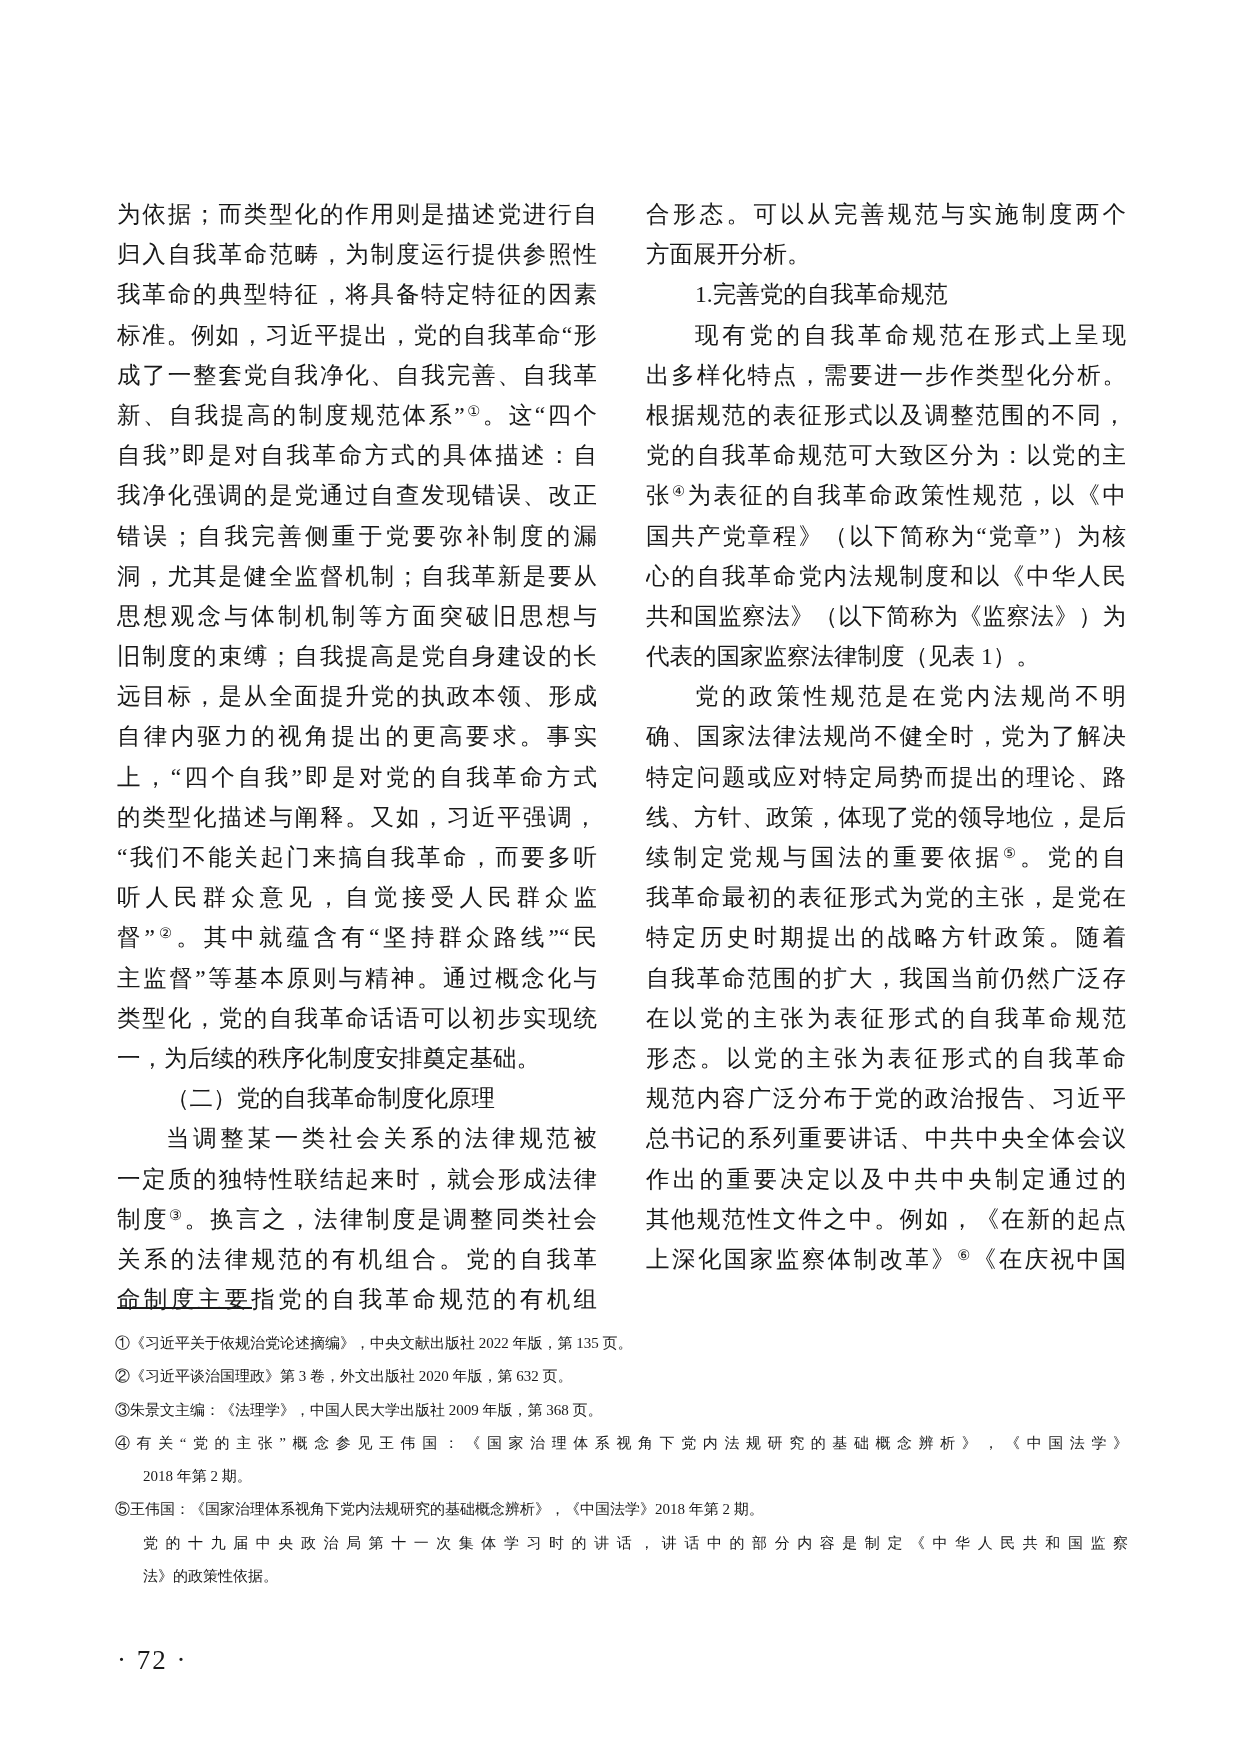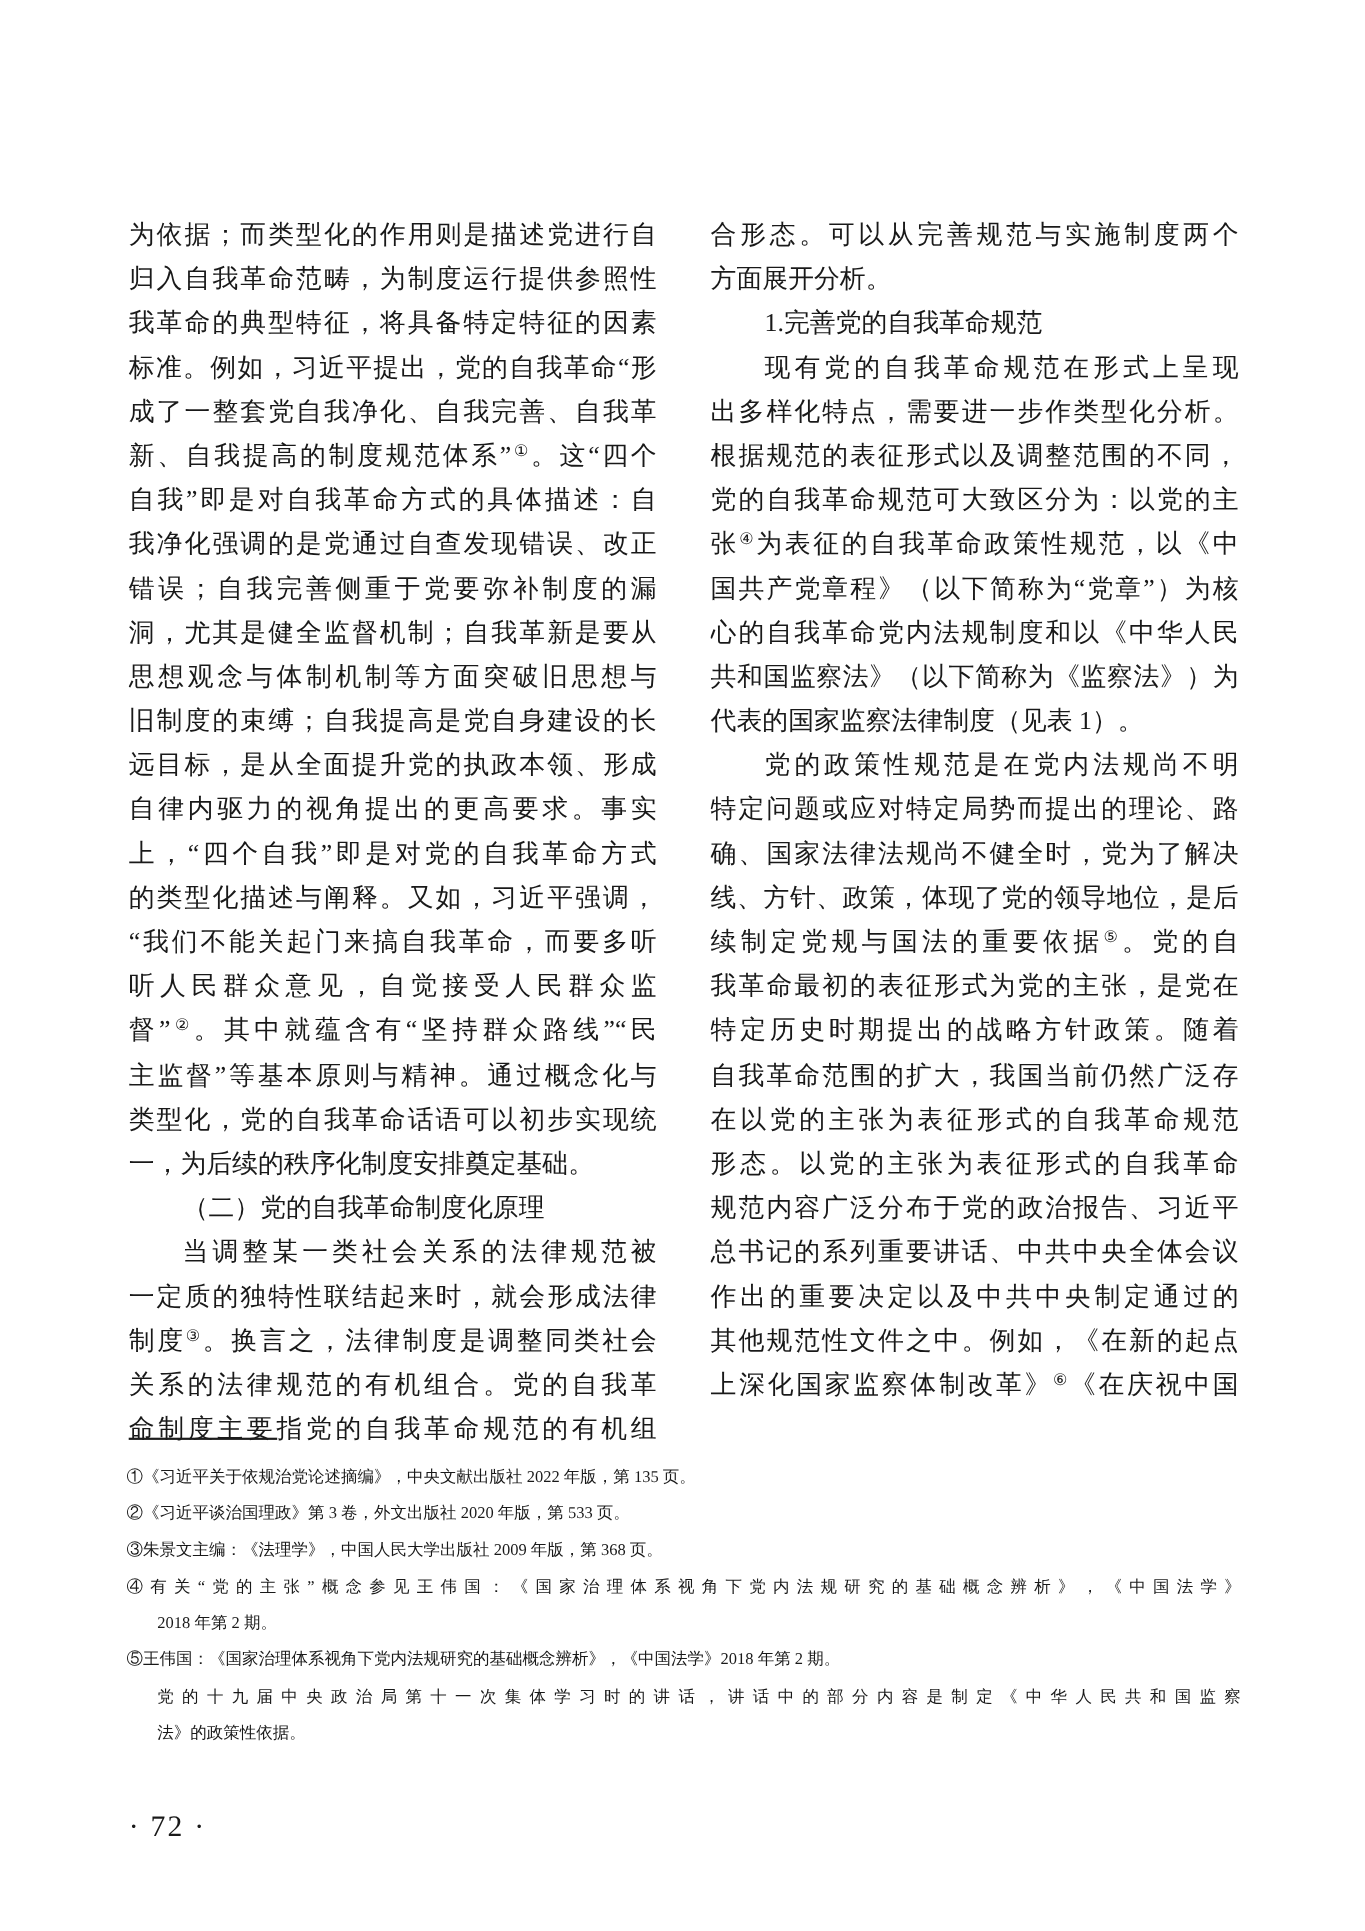--- a/index.html
+++ b/index.html
@@ -88,39 +88,39 @@
       <div class="line indent">现有党的自我革命规范在形式上呈现</div>
       <div class="line">出多样化特点，需要进一步作类型化分析。</div>
       <div class="line">根据规范的表征形式以及调整范围的不同，</div>
       <div class="line">党的自我革命规范可大致区分为：以党的主</div>
       <div class="line">张<sup>④</sup>为表征的自我革命政策性规范，以《中</div>
       <div class="line">国共产党章程》（以下简称为“党章”）为核</div>
       <div class="line">心的自我革命党内法规制度和以《中华人民</div>
       <div class="line">共和国监察法》（以下简称为《监察法》）为</div>
       <div class="line flush">代表的国家监察法律制度（见表 1）。</div>
       <div class="line indent">党的政策性规范是在党内法规尚不明</div>
+      <div class="line">确、国家法律法规尚不健全时，党为了解决</div>
       <div class="line">特定问题或应对特定局势而提出的理论、路</div>
-      <div class="line">确、国家法律法规尚不健全时，党为了解决</div>
       <div class="line">线、方针、政策，体现了党的领导地位，是后</div>
       <div class="line">续制定党规与国法的重要依据<sup>⑤</sup>。党的自</div>
       <div class="line">我革命最初的表征形式为党的主张，是党在</div>
       <div class="line">特定历史时期提出的战略方针政策。随着</div>
       <div class="line">自我革命范围的扩大，我国当前仍然广泛存</div>
       <div class="line">在以党的主张为表征形式的自我革命规范</div>
       <div class="line">形态。以党的主张为表征形式的自我革命</div>
       <div class="line">规范内容广泛分布于党的政治报告、习近平</div>
       <div class="line">总书记的系列重要讲话、中共中央全体会议</div>
       <div class="line">作出的重要决定以及中共中央制定通过的</div>
       <div class="line">其他规范性文件之中。例如，《在新的起点</div>
       <div class="line">上深化国家监察体制改革》<sup>⑥</sup>《在庆祝中国</div>
     </div>
   <div class="footnote-sep"></div>
   <div class="footnotes" id="footnotes">
       <div class="fn-line">①《习近平关于依规治党论述摘编》，中央文献出版社 2022 年版，第 135 页。</div>
-      <div class="fn-line">②《习近平谈治国理政》第 3 卷，外文出版社 2020 年版，第 533 页。</div>
+      <div class="fn-line">②《习近平谈治国理政》第 3 卷，外文出版社 2020 年版，第 632 页。</div>
       <div class="fn-line">③朱景文主编：《法理学》，中国人民大学出版社 2009 年版，第 368 页。</div>
       <div class="fn-line full">④有关“党的主张”概念参见王伟国：《国家治理体系视角下党内法规研究的基础概念辨析》，《中国法学》</div>
       <div class="fn-line cont">2018 年第 2 期。</div>
       <div class="fn-line">⑤王伟国：《国家治理体系视角下党内法规研究的基础概念辨析》，《中国法学》2018 年第 2 期。</div>
       <div class="fn-line cont full">党的十九届中央政治局第十一次集体学习时的讲话，讲话中的部分内容是制定《中华人民共和国监察</div>
       <div class="fn-line cont">法》的政策性依据。</div>
     </div>
   <div class="page-number">· 72 ·</div>
 </div>
 

